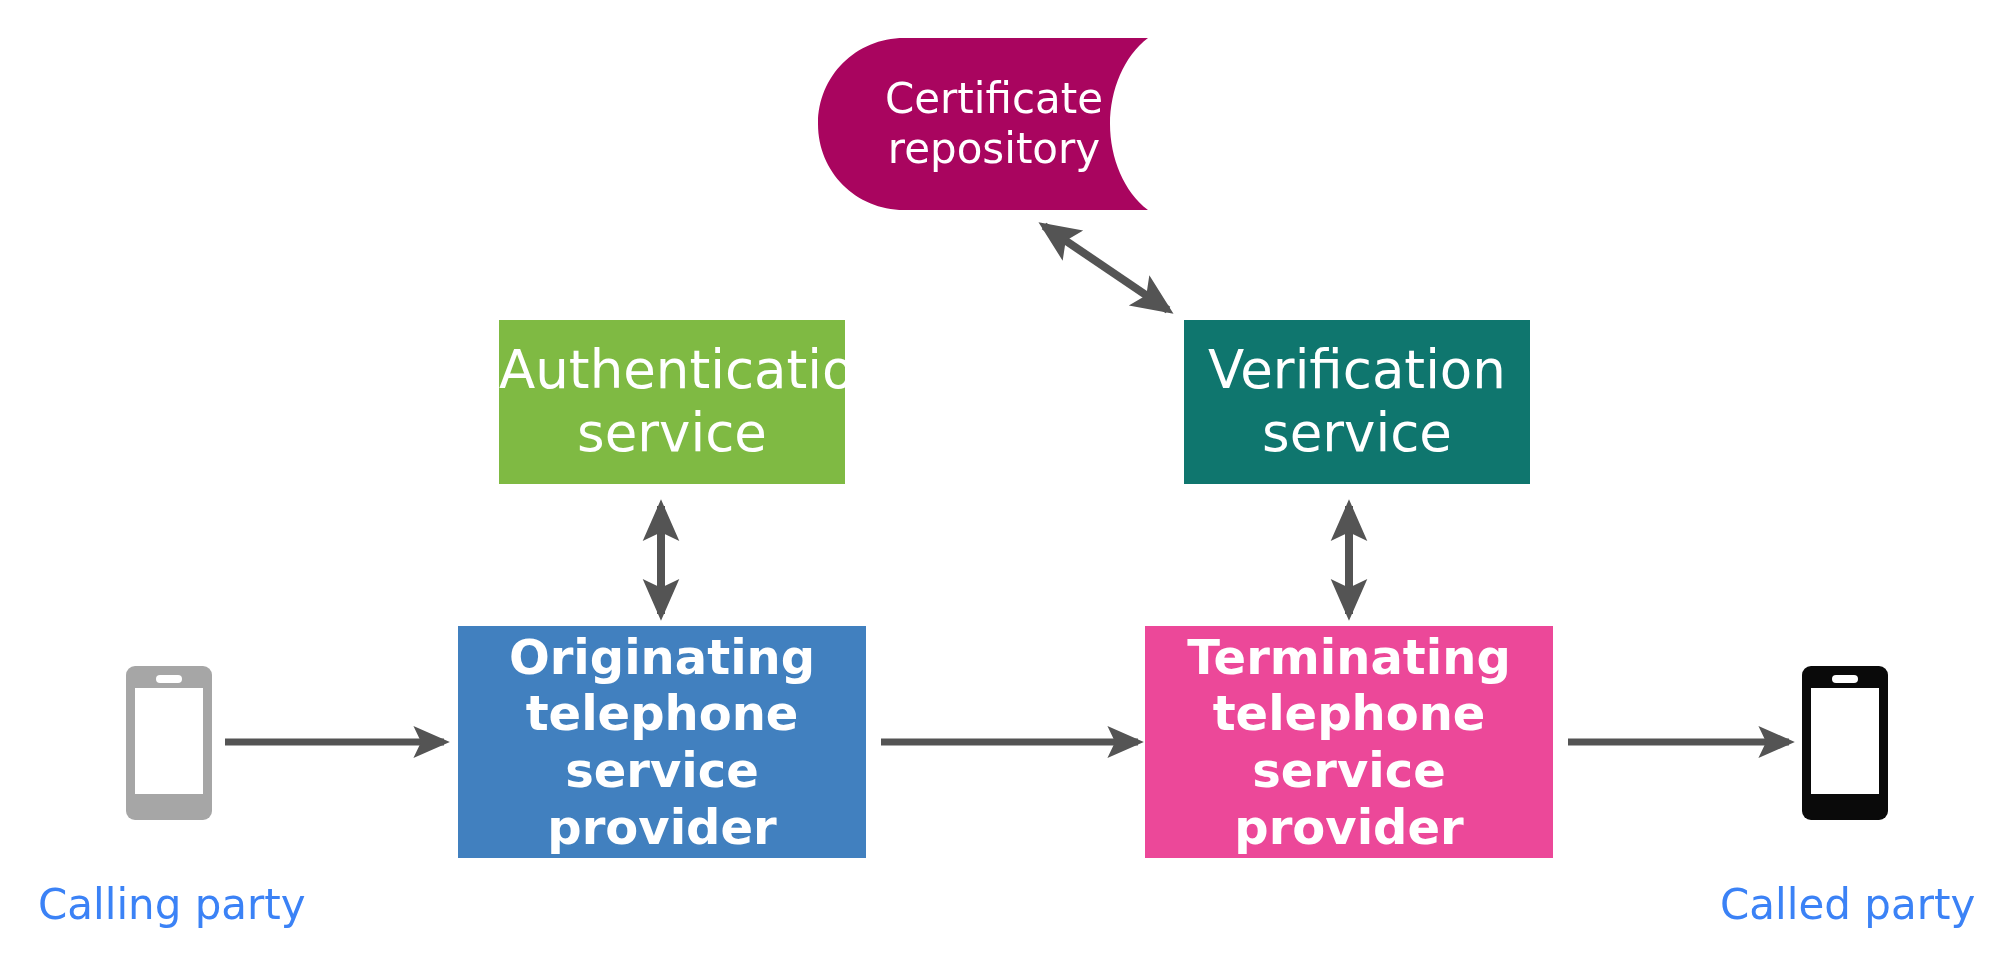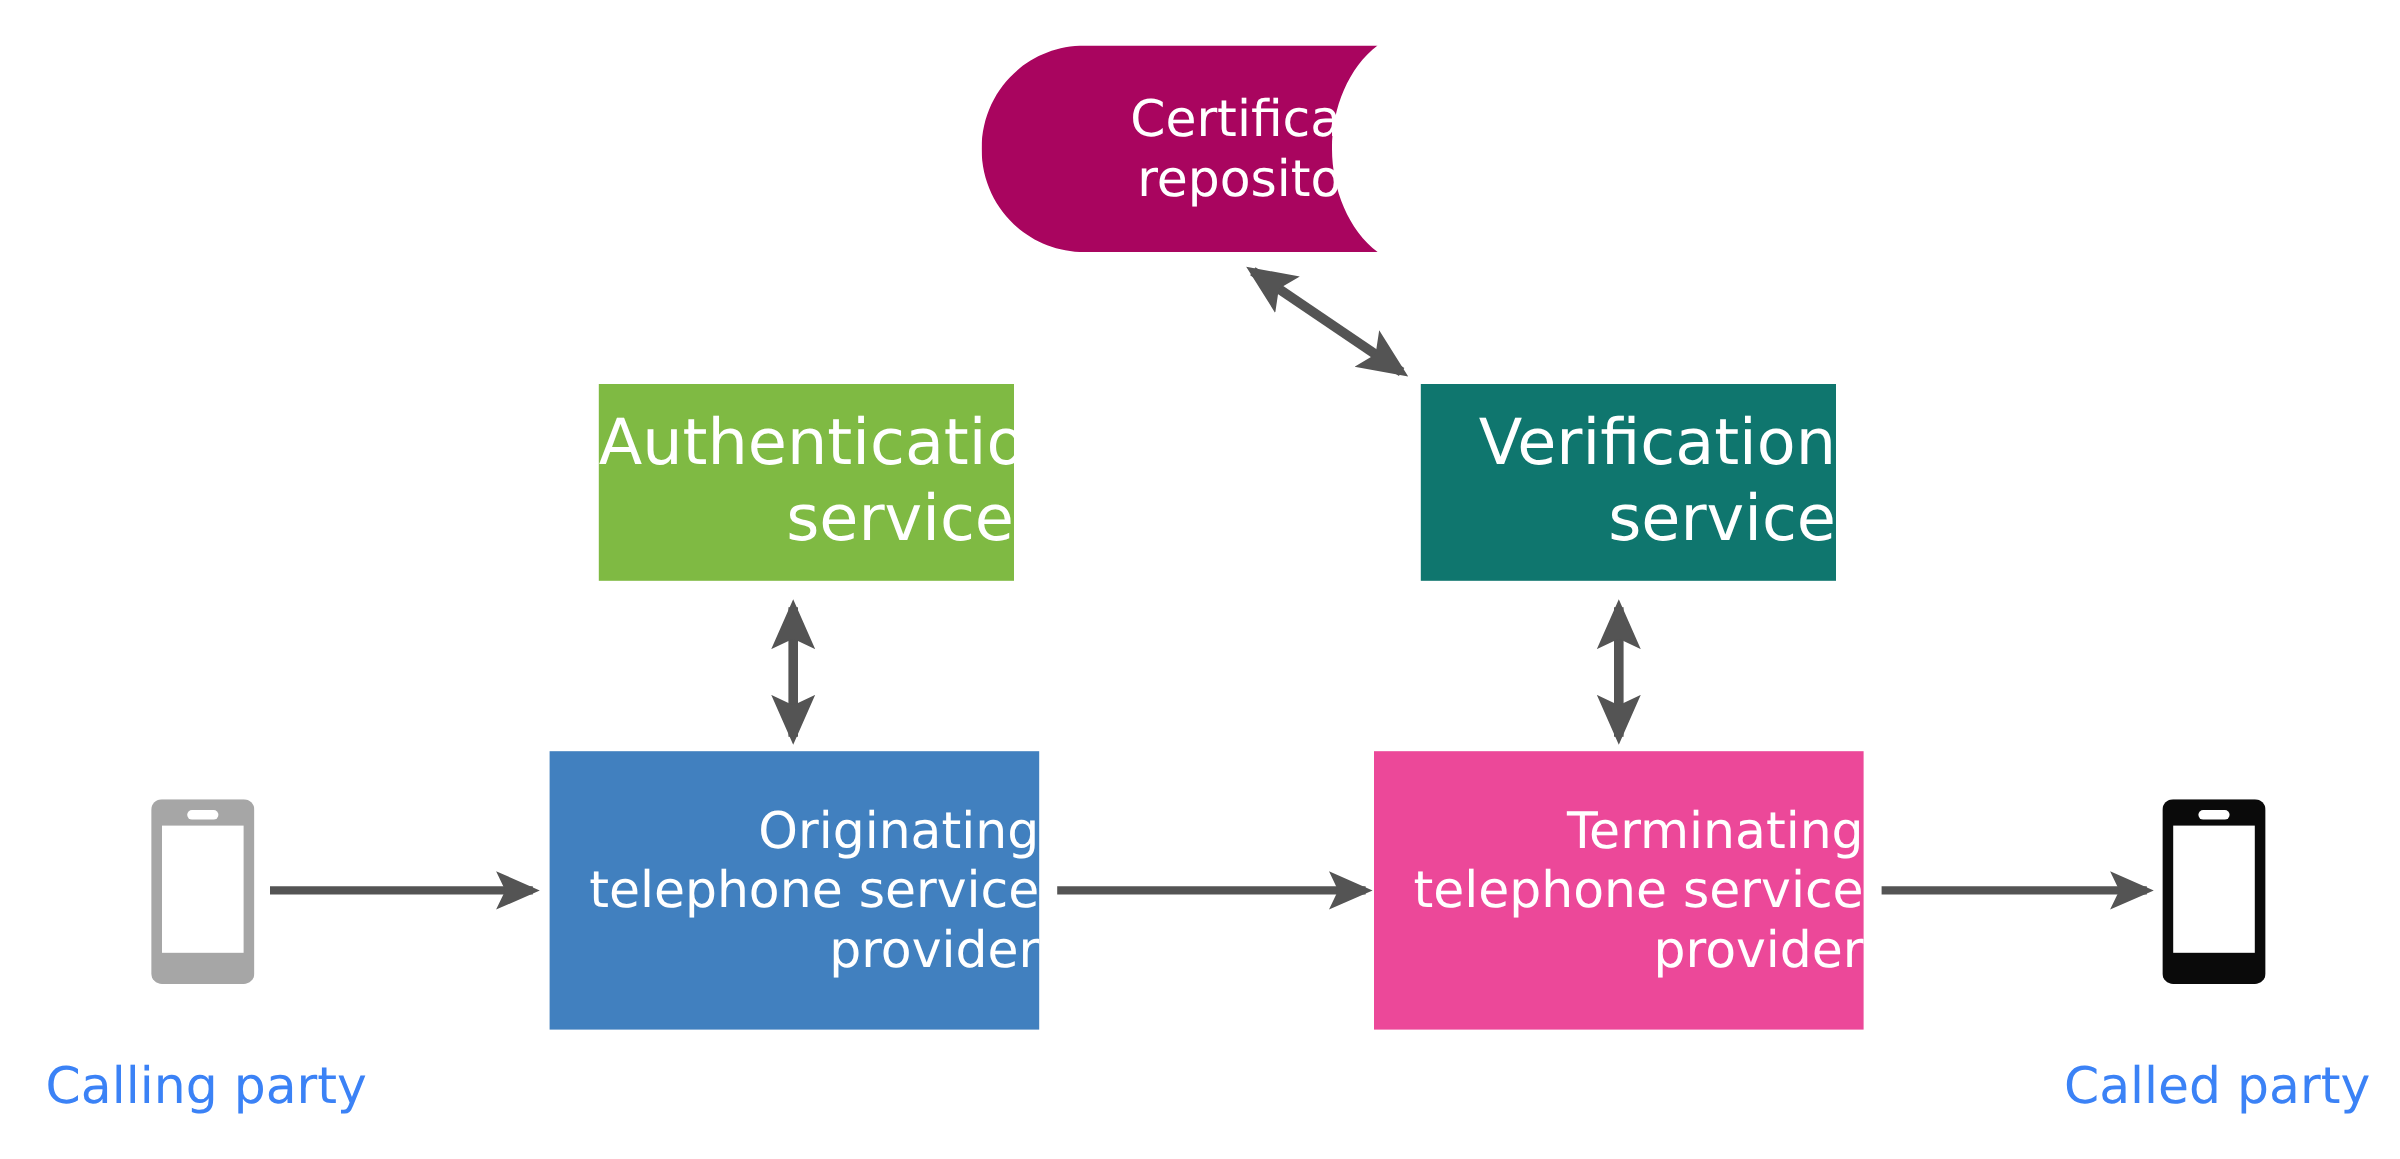--- a/index.html
+++ b/index.html
@@ -15,21 +15,21 @@
     width: 2000px;
     height: 966px;
     background: #ffffff;
     overflow: hidden;
   }
   .node {
     position: absolute;
     display: flex;
     align-items: center;
     justify-content: center;
-    text-align: right;
+    text-align: center;
     color: #ffffff;
     line-height: 1.18;
     box-sizing: border-box;
   }
   .node-label {
     display: block;
     width: 100%;
     white-space: pre-line;
   }
 
@@ -68,21 +68,22 @@
   #verif-service {
     left: 1174px;
     top: 320px;
     width: 346px;
     height: 164px;
     background: #0f766e;
   }
 
   
   .prov-box {
-    font-size: 42px;
+    font-size: 48px;
+    font-weight: bold;
   }
   #orig-provider {
     left: 458px;
     top: 626px;
     width: 408px;
     height: 232px;
     background: #4180BF;
   }
   #term-provider {
     left: 1145px;

